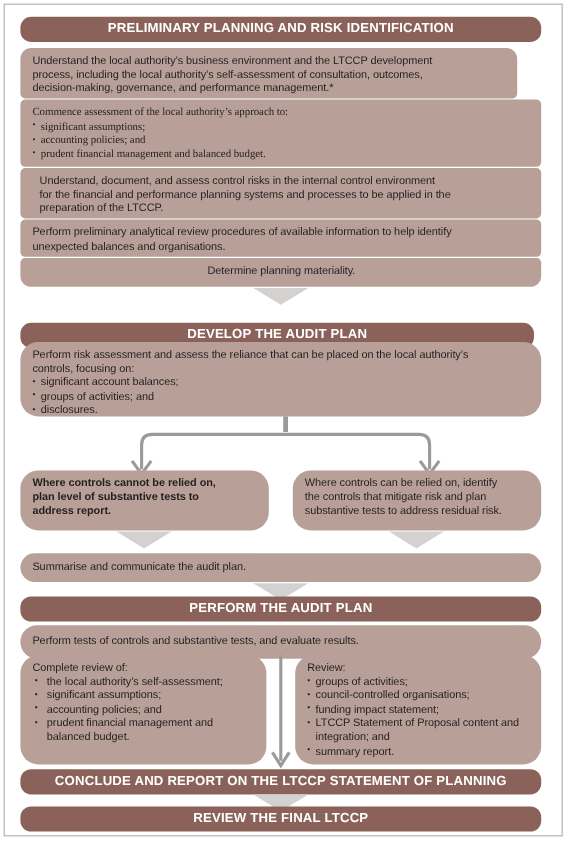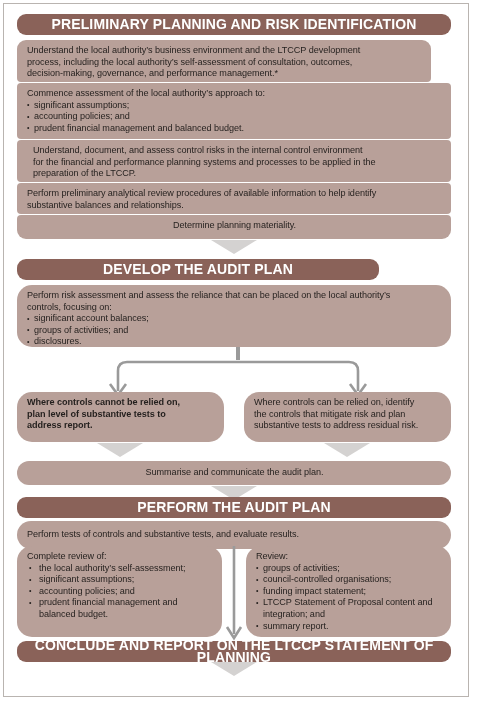--- a/index.html
+++ b/index.html
@@ -45,21 +45,21 @@
     border-radius: 9px;
     color: #231f1d;
     font-size: 9.1px;
     line-height: 11.6px;
     letter-spacing: -0.05px;
   }
   .band {
     background: #8a6259;
     color: #ffffff;
     font-weight: bold;
-    font-size: 14px;
+    font-size: 11px;
     letter-spacing: 0.15px;
     display: flex;
     align-items: center;
     justify-content: center;
     text-align: center;
     border-radius: 9px;
   }
   .body {
     background: #b8a099;
     padding: 5px 9px 5px 10px;
@@ -132,47 +132,47 @@
   <div id="flow">
 
     <div class="node band" style="left:17px; top:14px; width:434px; height:21px;">PRELIMINARY PLANNING AND RISK IDENTIFICATION</div>
 
     <div class="node body topround" style="left:17px; top:40px; width:414px; height:42px;">
       <span class="ln">Understand the local authority’s business environment and the LTCCP development</span>
       <span class="ln">process, including the local authority’s self-assessment of consultation, outcomes,</span>
       <span class="ln">decision-making, governance, and performance management.*</span>
     </div>
 
-    <div class="node body tight" style="left:17px; top:83px; width:434px; height:56px;">
+    <div class="node body tight" style="left:17px; top:83px; width:434px; height:56px;font-family:Liberation Serif, serif;">
       <span class="ln">Commence assessment of the local authority’s approach to:</span>
       <ul class="bl">
         <li>significant assumptions;</li>
         <li>accounting policies; and</li>
         <li>prudent financial management and balanced budget.</li>
       </ul>
     </div>
 
     <div class="node body tight" style="left:17px; top:140px; width:434px; height:42px;padding-left:16px;">
       <span class="ln">Understand, document, and assess control risks in the internal control environment</span>
       <span class="ln">for the financial and performance planning systems and processes to be applied in the</span>
       <span class="ln">preparation of the LTCCP.</span>
     </div>
 
     <div class="node body tight" style="left:17px; top:183px; width:434px; height:31px;">
       <span class="ln">Perform preliminary analytical review procedures of available information to help identify</span>
-      <span class="ln">substantive balances and relationships.</span>
+      <span class="ln">unexpected balances and organisations.</span>
     </div>
 
     <div class="node body botround" style="left:17px; top:215px; width:434px; height:24px;">
       <span class="ln">Determine planning materiality.</span>
     </div>
 
     <div class="arrow-down" style="left:211px; top:240px;"></div>
 
-    <div class="node band" style="left:17px; top:259px; width:362px; height:21px;">DEVELOP THE AUDIT PLAN</div>
+    <div class="node band" style="left:17px; top:269px; width:428px; height:21px;">DEVELOP THE AUDIT PLAN</div>
 
     <div class="node body" style="left:17px; top:285px; width:434px; height:62px;">
       <span class="ln">Perform risk assessment and assess the reliance that can be placed on the local authority’s</span>
       <span class="ln">controls, focusing on:</span>
       <ul class="bl">
         <li>significant account balances;</li>
         <li>groups of activities; and</li>
         <li>disclosures.</li>
       </ul>
     </div>
@@ -196,21 +196,21 @@
 
     <div class="node body" style="left:244px; top:392px; width:207px; height:50px;">
       <span class="ln">Where controls can be relied on, identify</span>
       <span class="ln">the controls that mitigate risk and plan</span>
       <span class="ln">substantive tests to address residual risk.</span>
     </div>
 
     <div class="arrow-down" style="left:97px; top:443px;"></div>
     <div class="arrow-down" style="left:324px; top:443px;"></div>
 
-    <div class="node body" style="left:17px; top:461px; width:434px; height:24px; display:flex; align-items:center; justify-content:center;">
+    <div class="node body" style="left:17px; top:461px; width:434px; height:24px; display:flex; align-items:center; justify-content:flex-start;">
       <span>Summarise and communicate the audit plan.</span>
     </div>
 
     <div class="arrow-down" style="left:211px; top:486px;"></div>
 
     <div class="node band" style="left:17px; top:497px; width:434px; height:21px;">PERFORM THE AUDIT PLAN</div>
 
     <div class="node body" style="left:17px; top:521px; width:434px; height:28px; display:flex; align-items:center;">
       <span>Perform tests of controls and substantive tests, and evaluate results.</span>
     </div>
@@ -238,15 +238,16 @@
 
     <svg class="split-svg" width="478" height="701">
       <line x1="234" y1="546" x2="234" y2="634" stroke="#9a9a9a" stroke-width="2.6"></line>
       <path d="M227,627 L234,638 L241,627" fill="none" stroke="#9a9a9a" stroke-width="2.6"></path>
     </svg>
 
     <div class="node band" style="left:17px; top:641px; width:434px; height:21px;">CONCLUDE AND REPORT ON THE LTCCP STATEMENT OF PLANNING</div>
 
     <div class="arrow-down" style="left:211px; top:662px;"></div>
 
+    <div class="node band" style="left:17px; top:672px; width:434px; height:21px;">REVIEW THE FINAL LTCCP</div>
 
   </div>
 </div>
 
 </body></html>

